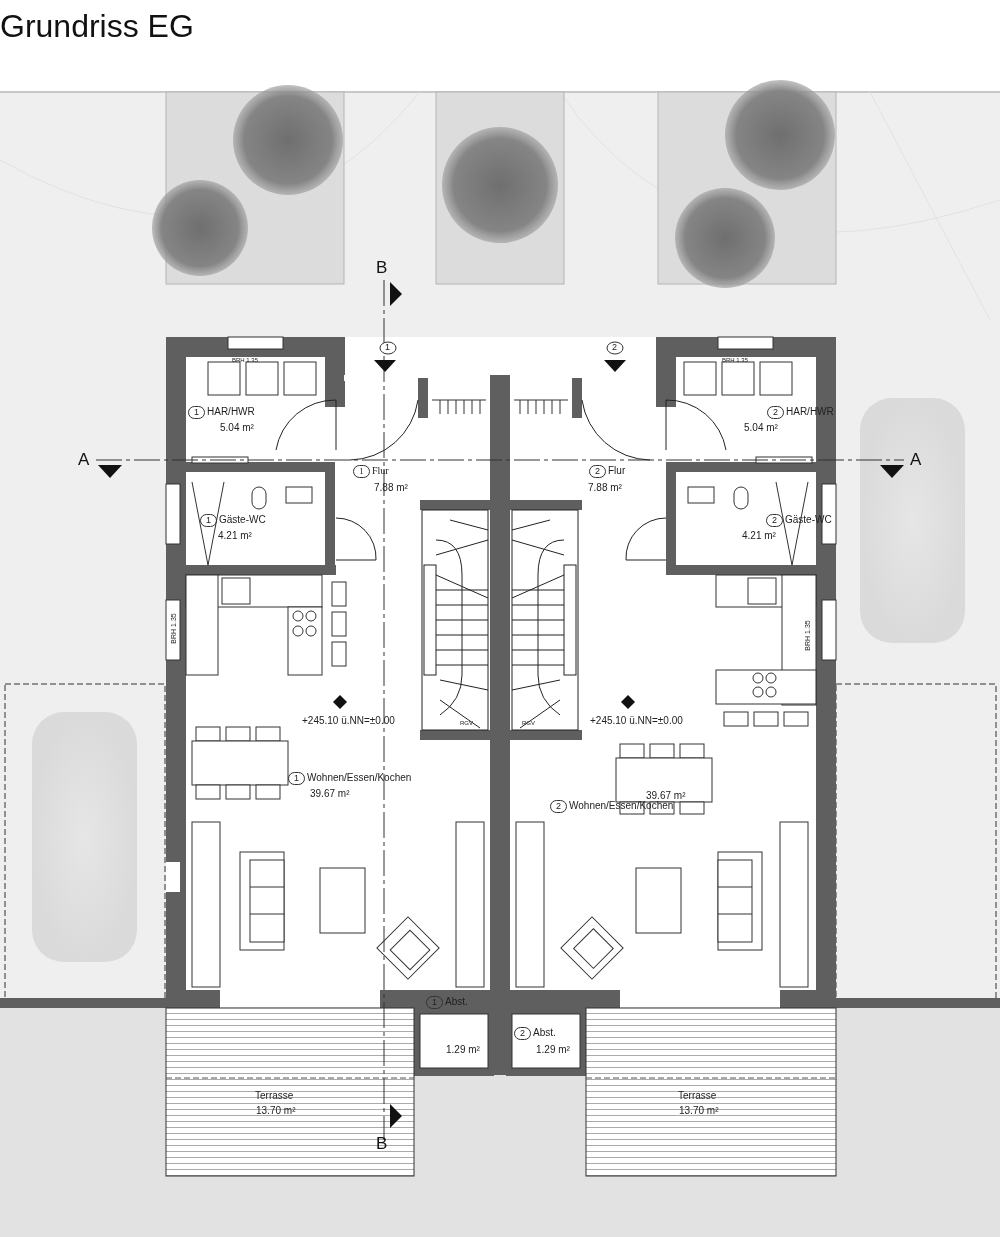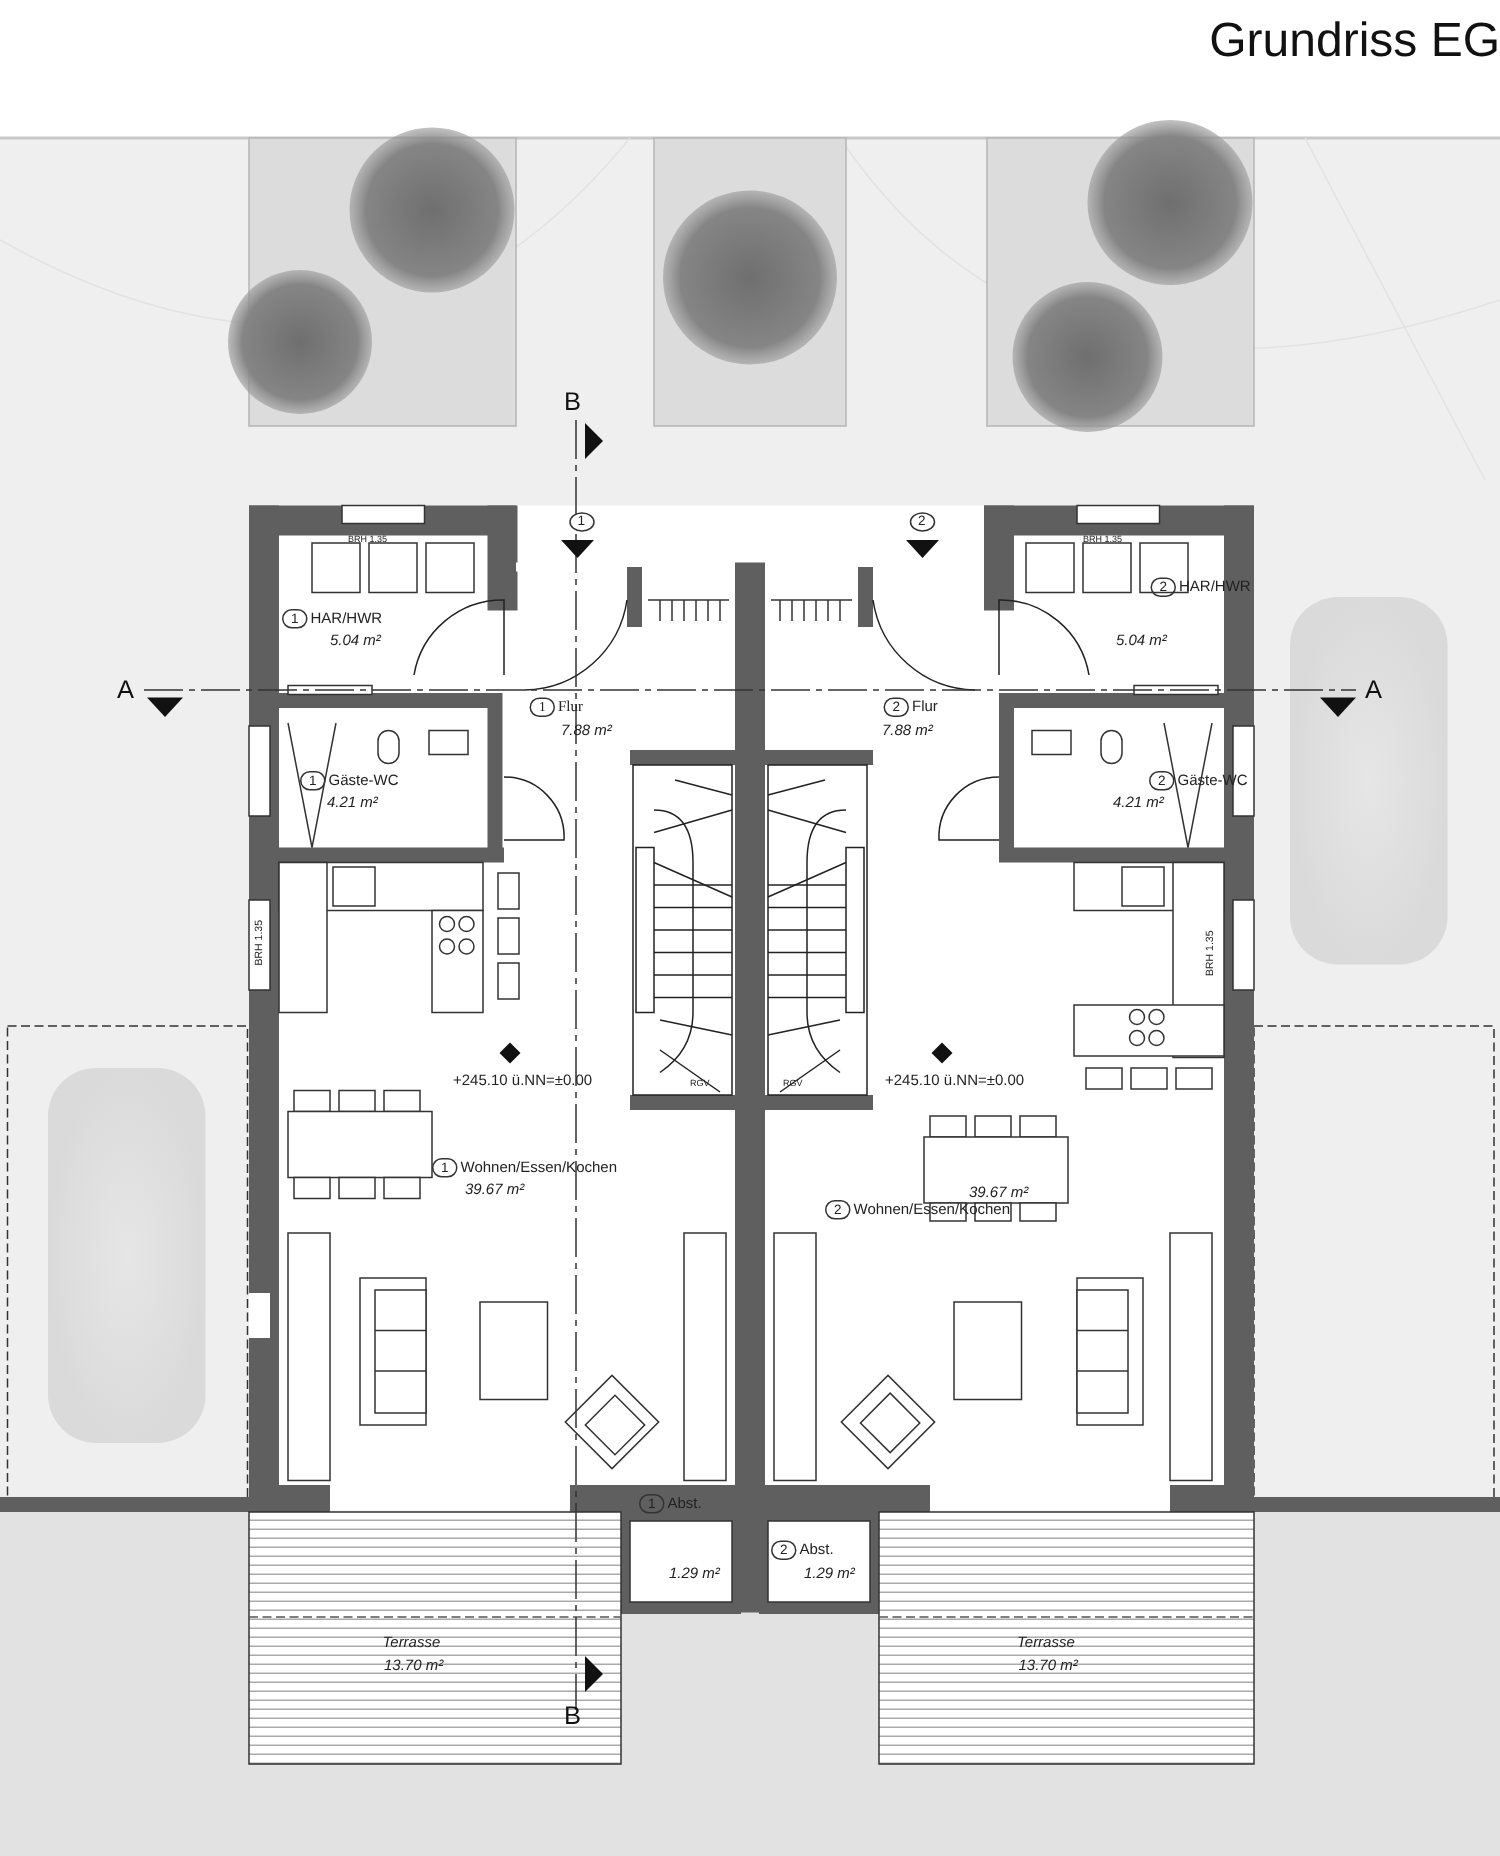--- a/index.html
+++ b/index.html
@@ -1,21 +1,21 @@
 <!DOCTYPE html>
 <html><head>
 <meta charset="utf-8">
 <style>
   html, body { margin:0; padding:0; background:#ffffff; }
   body { width:1000px; height:1237px; position:relative; overflow:hidden; font-family:"Liberation Sans", sans-serif; }
-  .title { position:absolute; left:0; top:8px; width:1000px; text-align:right; font-size:32px; color:#111; }
+  .title { position:absolute; left:0; top:8px; width:1000px; text-align:left; font-size:32px; color:#111; }
   .plan { position:absolute; left:0; top:0; width:1000px; height:1237px; }
   .lbl { position:absolute; font-size:10px; color:#222; white-space:nowrap; }
   .lbl .num { display:inline-block; border:1px solid #333; border-radius:7px; width:15px; height:11px; line-height:11px; text-align:center; font-size:9px; margin-right:2px; }
-  .area { position:absolute; font-size:10px; color:#222; white-space:nowrap;font-style:italic; }
+  .area { position:absolute; font-size:10px; color:#222; white-space:nowrap; }
   .sec { position:absolute; font-size:17px; color:#111; }
   .lvl { position:absolute; font-size:10px; color:#222; white-space:nowrap; }
 </style>
 </head>
 <body>
 
 <div class="title">Grundriss EG</div>
 
 <svg class="plan" viewBox="0 0 1000 1237" xmlns="http://www.w3.org/2000/svg">
   <defs>
@@ -309,21 +309,21 @@
 <div class="area" style="left:310px;top:788px;">39.67 m²</div>
 
 <div class="lvl" style="left:302px;top:715px;">+245.10 ü.NN=±0.00</div>
 
 <div class="lbl" style="left:426px;top:996px;"><span class="num">1</span><span>Abst.</span></div>
 <div class="area" style="left:446px;top:1044px;">1.29 m²</div>
 
 <div class="area" style="left:255px;top:1090px;">Terrasse</div>
 <div class="area" style="left:256px;top:1105px;">13.70 m²</div>
 
-<div class="lbl" style="left:723px;top:385px;padding-left:44px;"><span class="num">2</span><span>HAR/HWR</span></div>
+<div class="lbl" style="left:723px;top:406px;padding-left:44px;"><span class="num">2</span><span>HAR/HWR</span></div>
 <div class="area" style="left:744px;top:422px;">5.04 m²</div>
 
 <div class="lbl" style="left:589px;top:465px;"><span class="num">2</span><span>Flur</span></div>
 <div class="area" style="left:588px;top:482px;">7.88 m²</div>
 
 <div class="lbl" style="left:724px;top:514px;padding-left:42px;"><span class="num">2</span><span>Gäste-WC</span></div>
 <div class="area" style="left:742px;top:530px;">4.21 m²</div>
 
 <div class="lbl" style="left:550px;top:772px;margin-top:28px;"><span class="num">2</span><span>Wohnen/Essen/Kochen</span></div>
 <div class="area" style="left:646px;top:790px;">39.67 m²</div>

